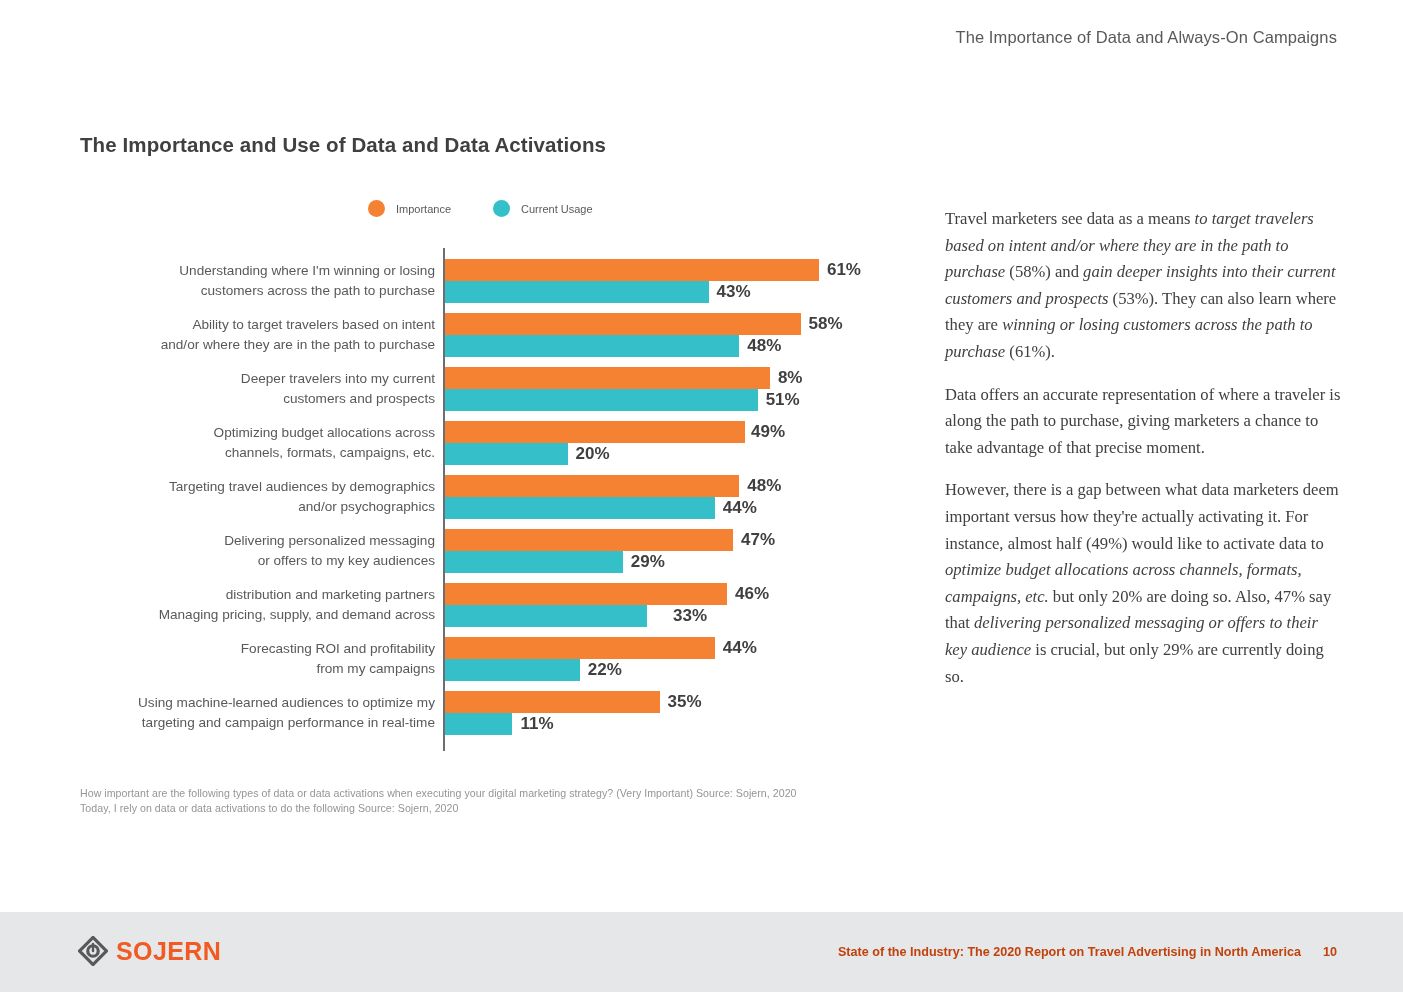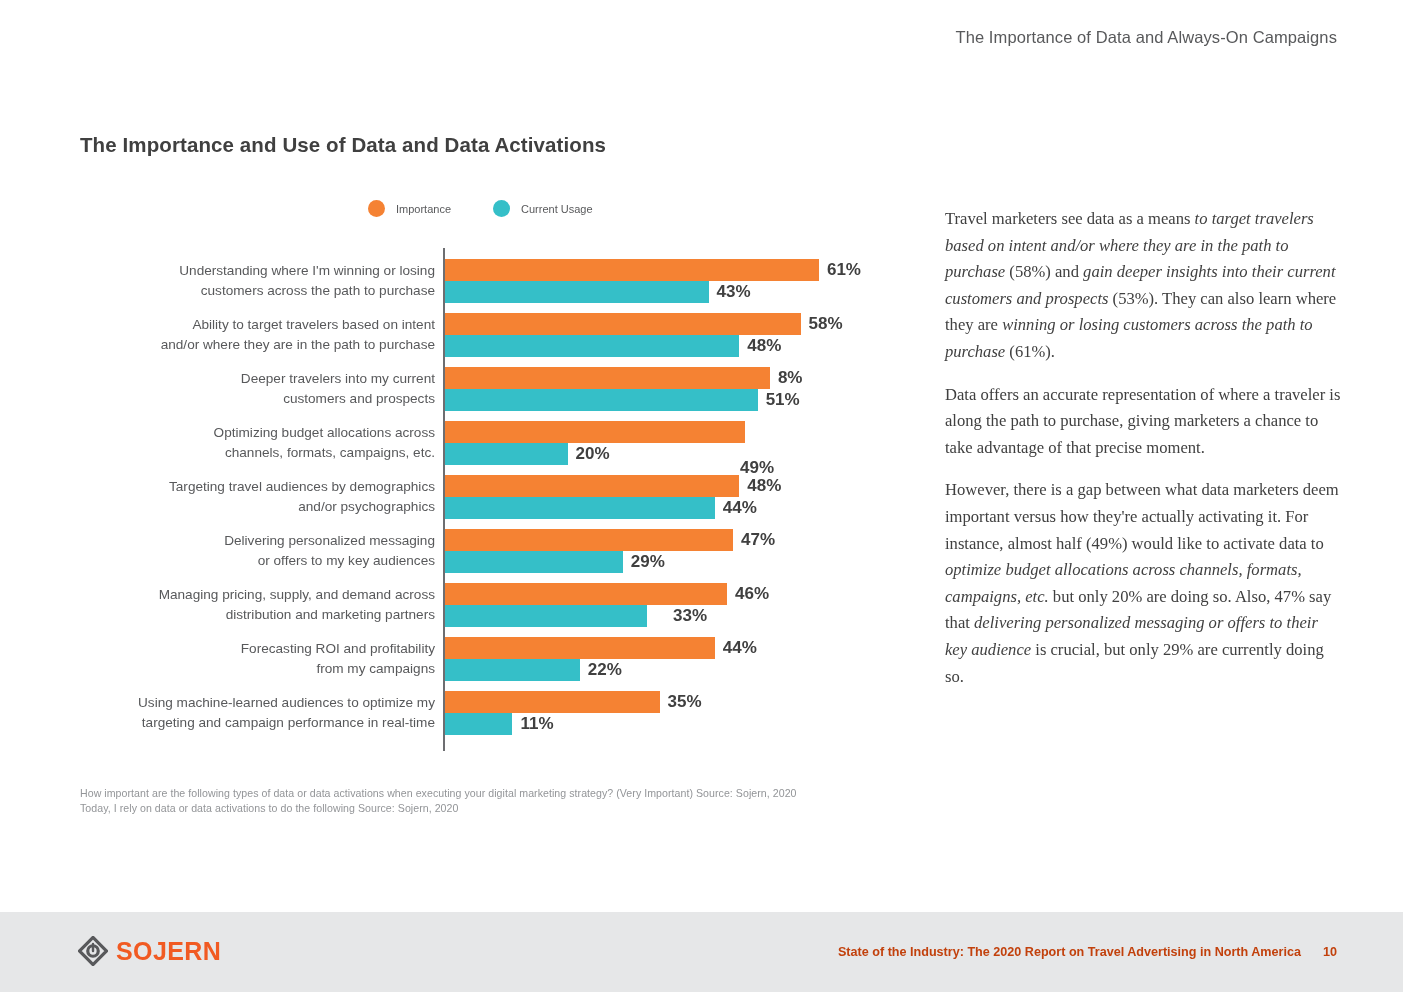--- a/index.html
+++ b/index.html
@@ -172,21 +172,21 @@
           </div>
         </div>
         <div class="group" style="top: 162px;">
           <div class="cat-label" style="top: 13px;">
             <div>Optimizing budget allocations across</div>
             <div>channels, formats, campaigns, etc.</div>
           </div>
           <div class="bars" style="top: 11px;">
             <div class="bar-row">
               <div class="bar importance" style="width: 300.37px; background: rgb(245, 130, 51);"></div>
-              <span class="bar-value" style="left: 295px; margin-top: 36px;">49%</span>
+              <span class="bar-value" style="left: 306px;">49%</span>
             </div>
             <div class="bar-row">
               <div class="bar usage" style="width: 122.6px; background: rgb(53, 191, 200);"></div>
               <span class="bar-value" style="left: 130.6px;">20%</span>
             </div>
           </div>
         </div>
         <div class="group" style="top: 216px;">
           <div class="cat-label" style="top: 13px;">
             <div>Targeting travel audiences by demographics</div>
@@ -214,22 +214,22 @@
               <span class="bar-value" style="left: 296.11px;">47%</span>
             </div>
             <div class="bar-row">
               <div class="bar usage" style="width: 177.77px; background: rgb(53, 191, 200);"></div>
               <span class="bar-value" style="left: 185.77px;">29%</span>
             </div>
           </div>
         </div>
         <div class="group" style="top: 324px;">
           <div class="cat-label" style="top: 13px;">
+            <div>distribution and marketing partners</div>
             <div>Managing pricing, supply, and demand across</div>
-            <div>distribution and marketing partners</div>
           </div>
           <div class="bars" style="top: 11px;">
             <div class="bar-row">
               <div class="bar importance" style="width: 281.98px; background: rgb(245, 130, 51);"></div>
               <span class="bar-value" style="left: 289.98px;">46%</span>
             </div>
             <div class="bar-row">
               <div class="bar usage" style="width: 202.29px; background: rgb(53, 191, 200);"></div>
               <span class="bar-value" style="left: 228px;">33%</span>
             </div>

